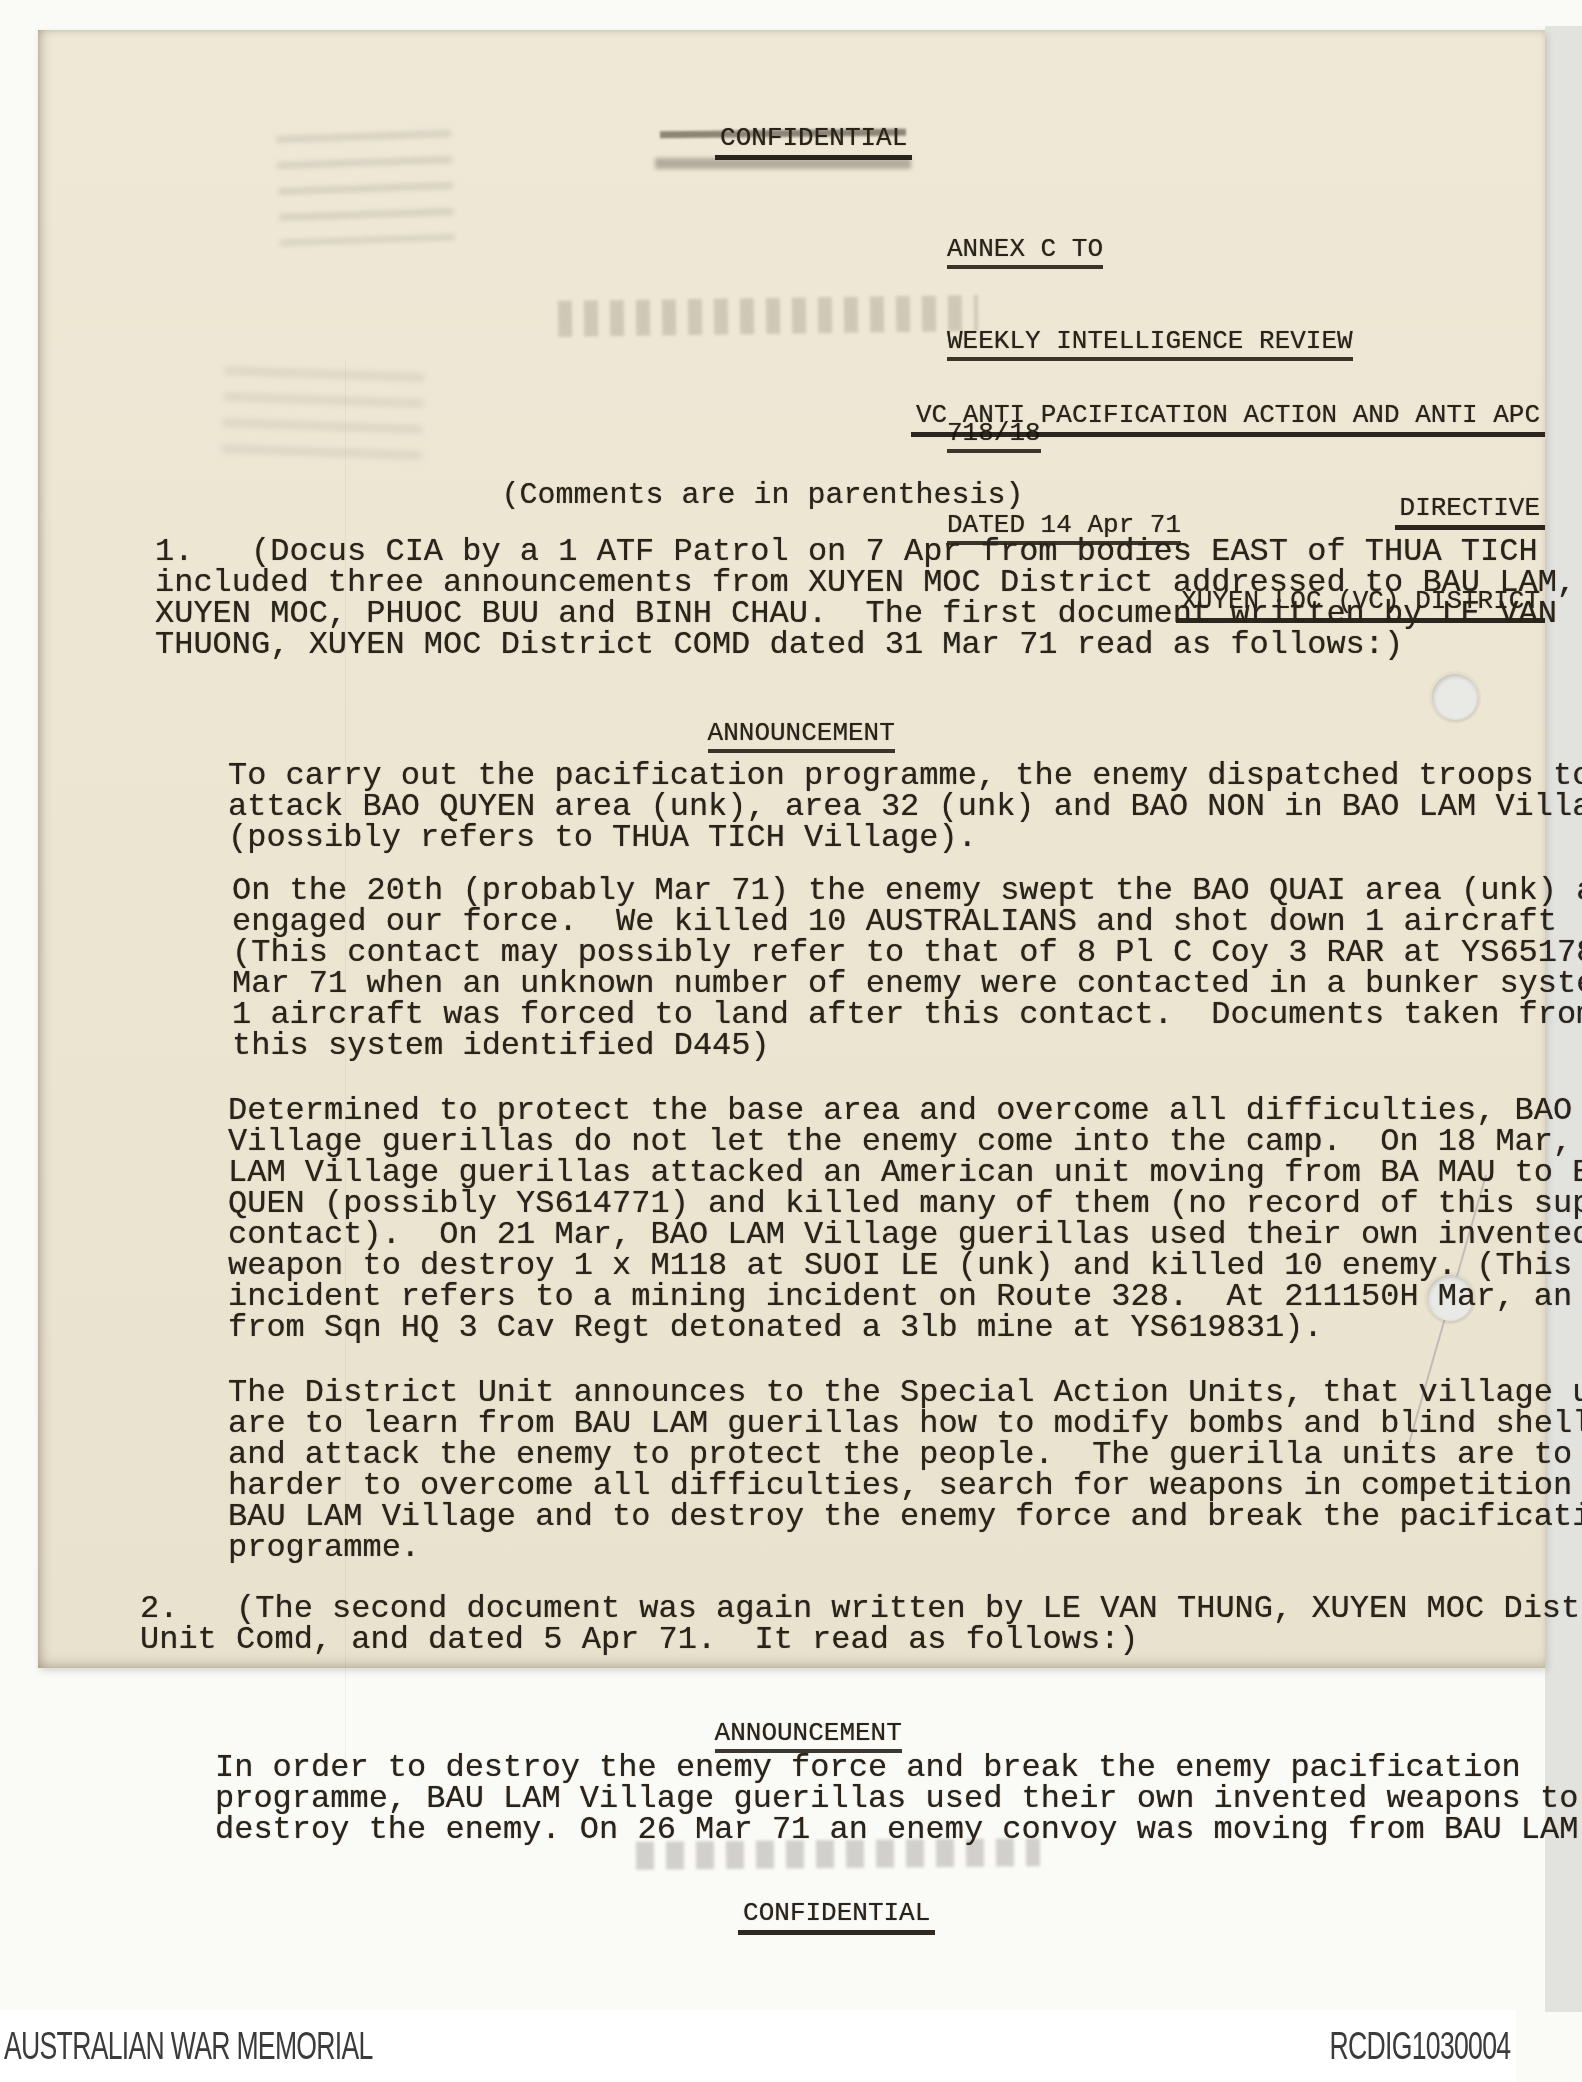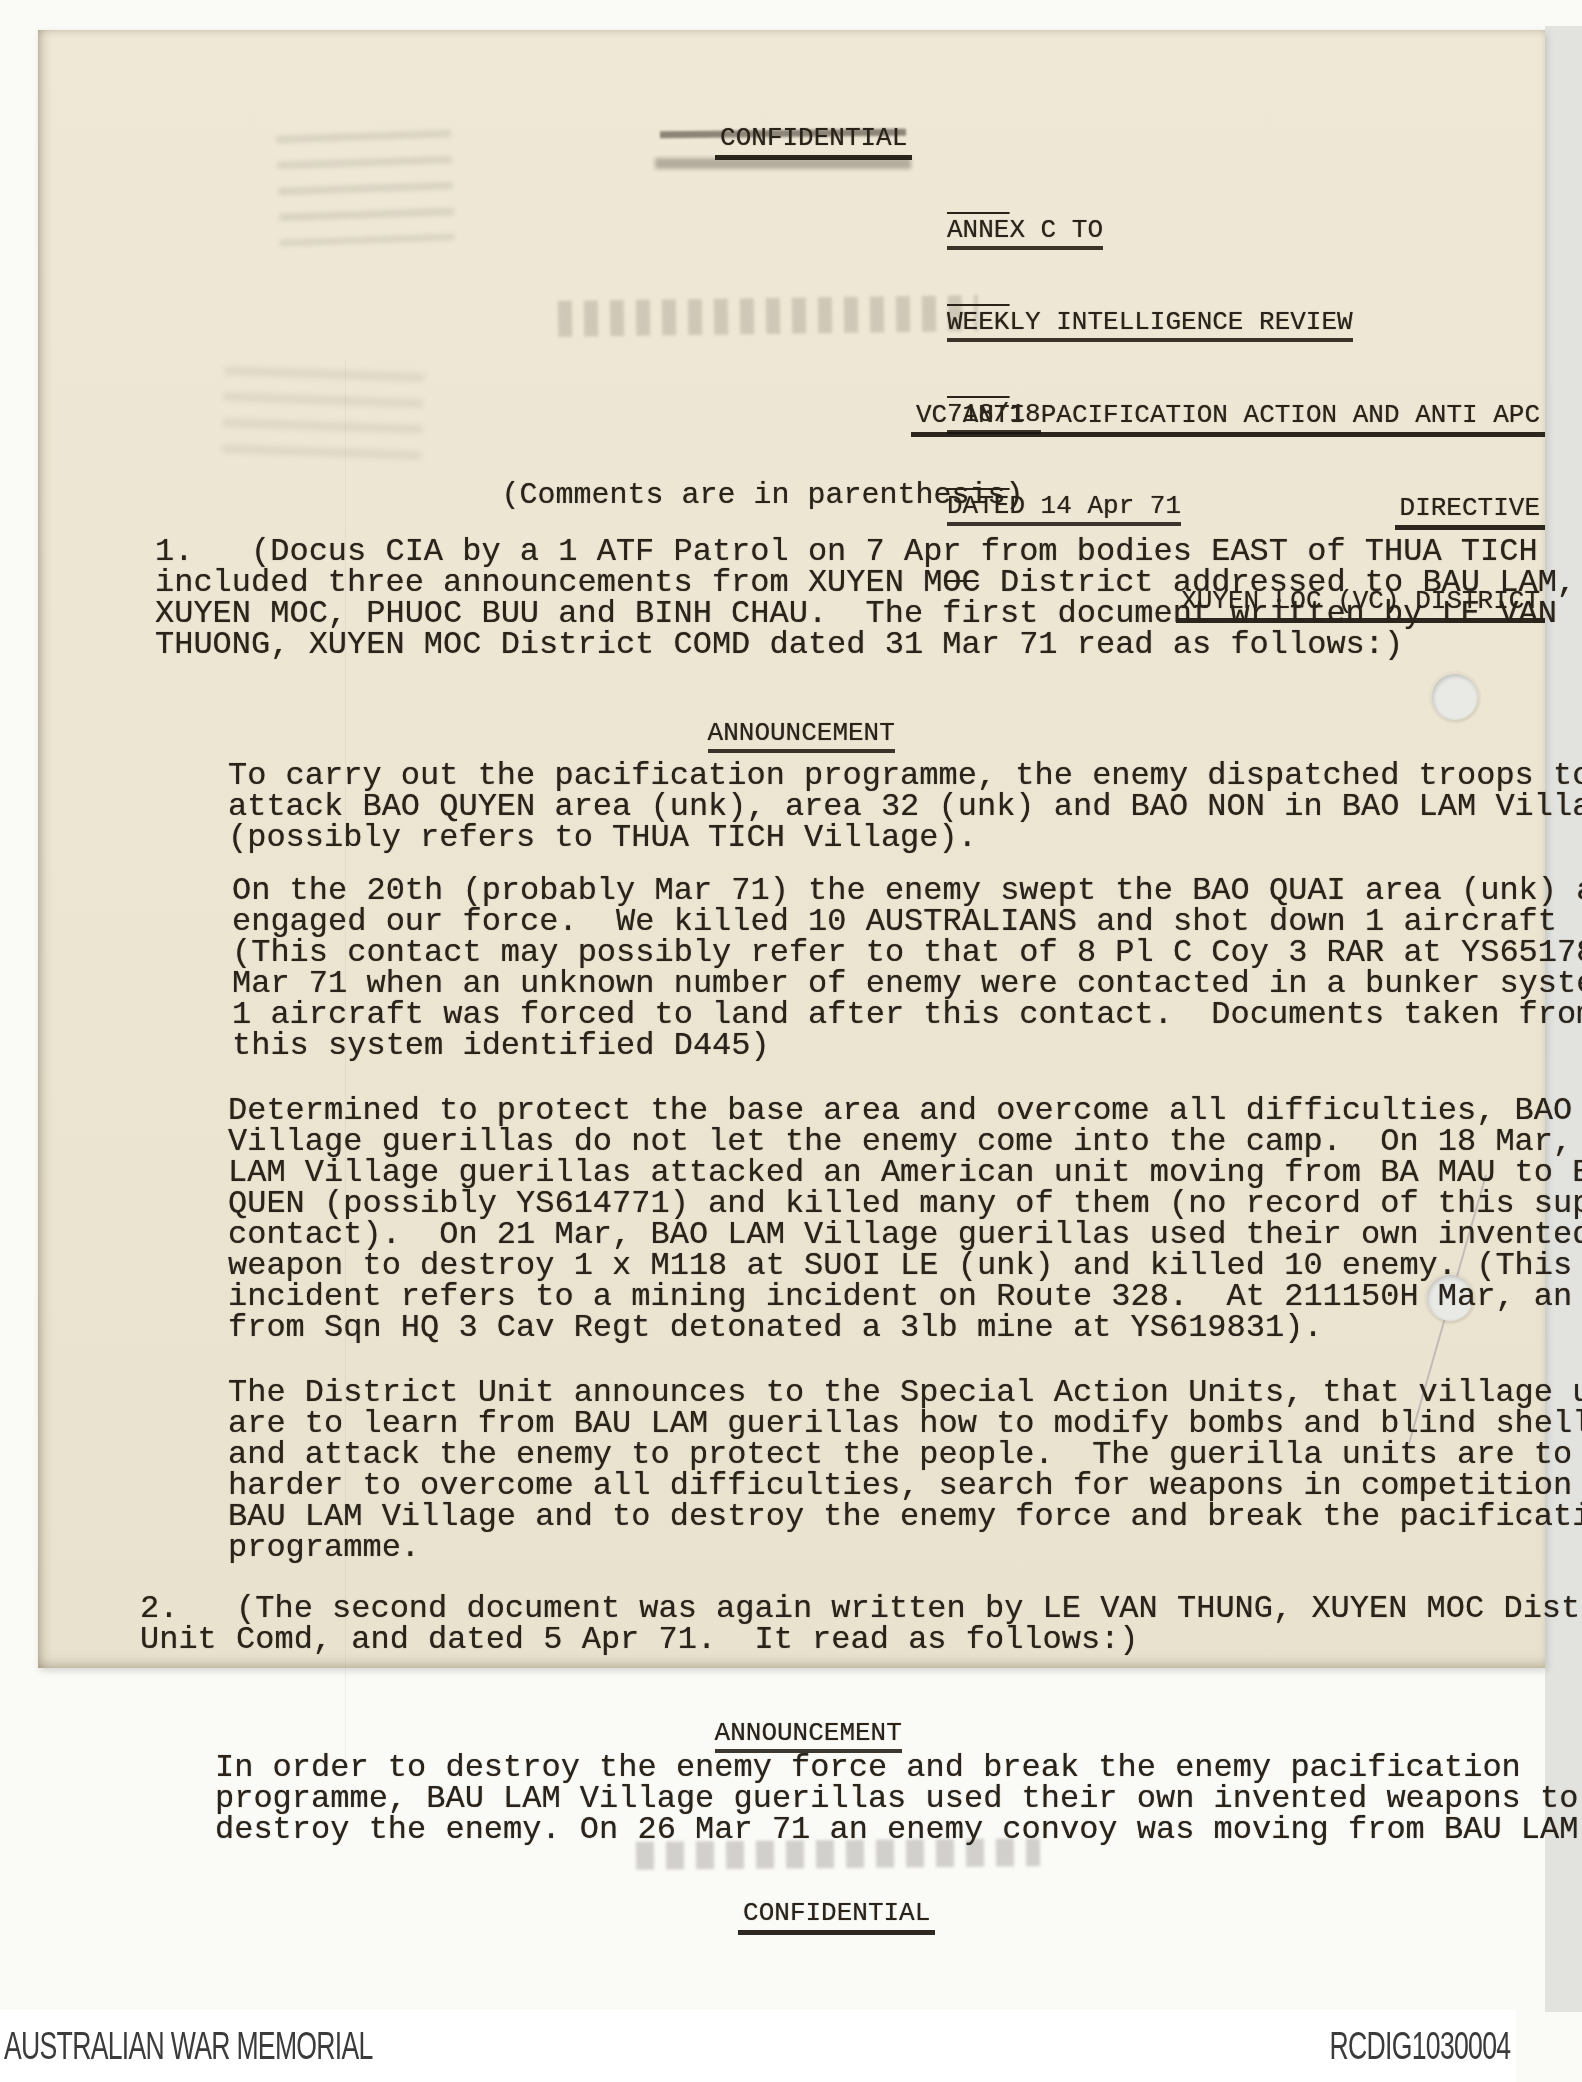--- a/index.html
+++ b/index.html
@@ -25,21 +25,21 @@
     font-family:"Liberation Mono","DejaVu Sans Mono",monospace;
     color:#29231a;
     text-shadow:0 0 1px rgba(41,35,26,.65);
   }
   .body-text{position:absolute;font-size:32px;line-height:31px;white-space:pre;}
   .head{font-size:26px;line-height:27px;white-space:pre;}
   .ul{border-bottom:4px solid rgba(26,20,12,.85);padding-bottom:2px;display:inline-block;}
   .ul-heavy{border-bottom:5px solid rgba(22,17,10,.9);padding:0 5px 3px 5px;display:inline-block;}
   .centered{position:absolute;text-align:center;}
   
-  .annex{position:absolute;left:909px;top:133px;text-decoration:underline;}
+  .annex{position:absolute;left:909px;top:152px;}
   .annex-row{margin-bottom:5px;}
   
   .title-block{position:absolute;left:50px;right:0;top:318px;text-align:right;}
   .title-row{margin-bottom:4px;}
   
   .hole{
     position:absolute;width:46px;height:46px;border-radius:50%;
     background:#e9e9e6;
     box-shadow:inset 1px 2px 4px rgba(0,0,0,.18),1px 2px 3px rgba(0,0,0,.07),0 0 0 3px rgba(110,95,65,.05);
   }

